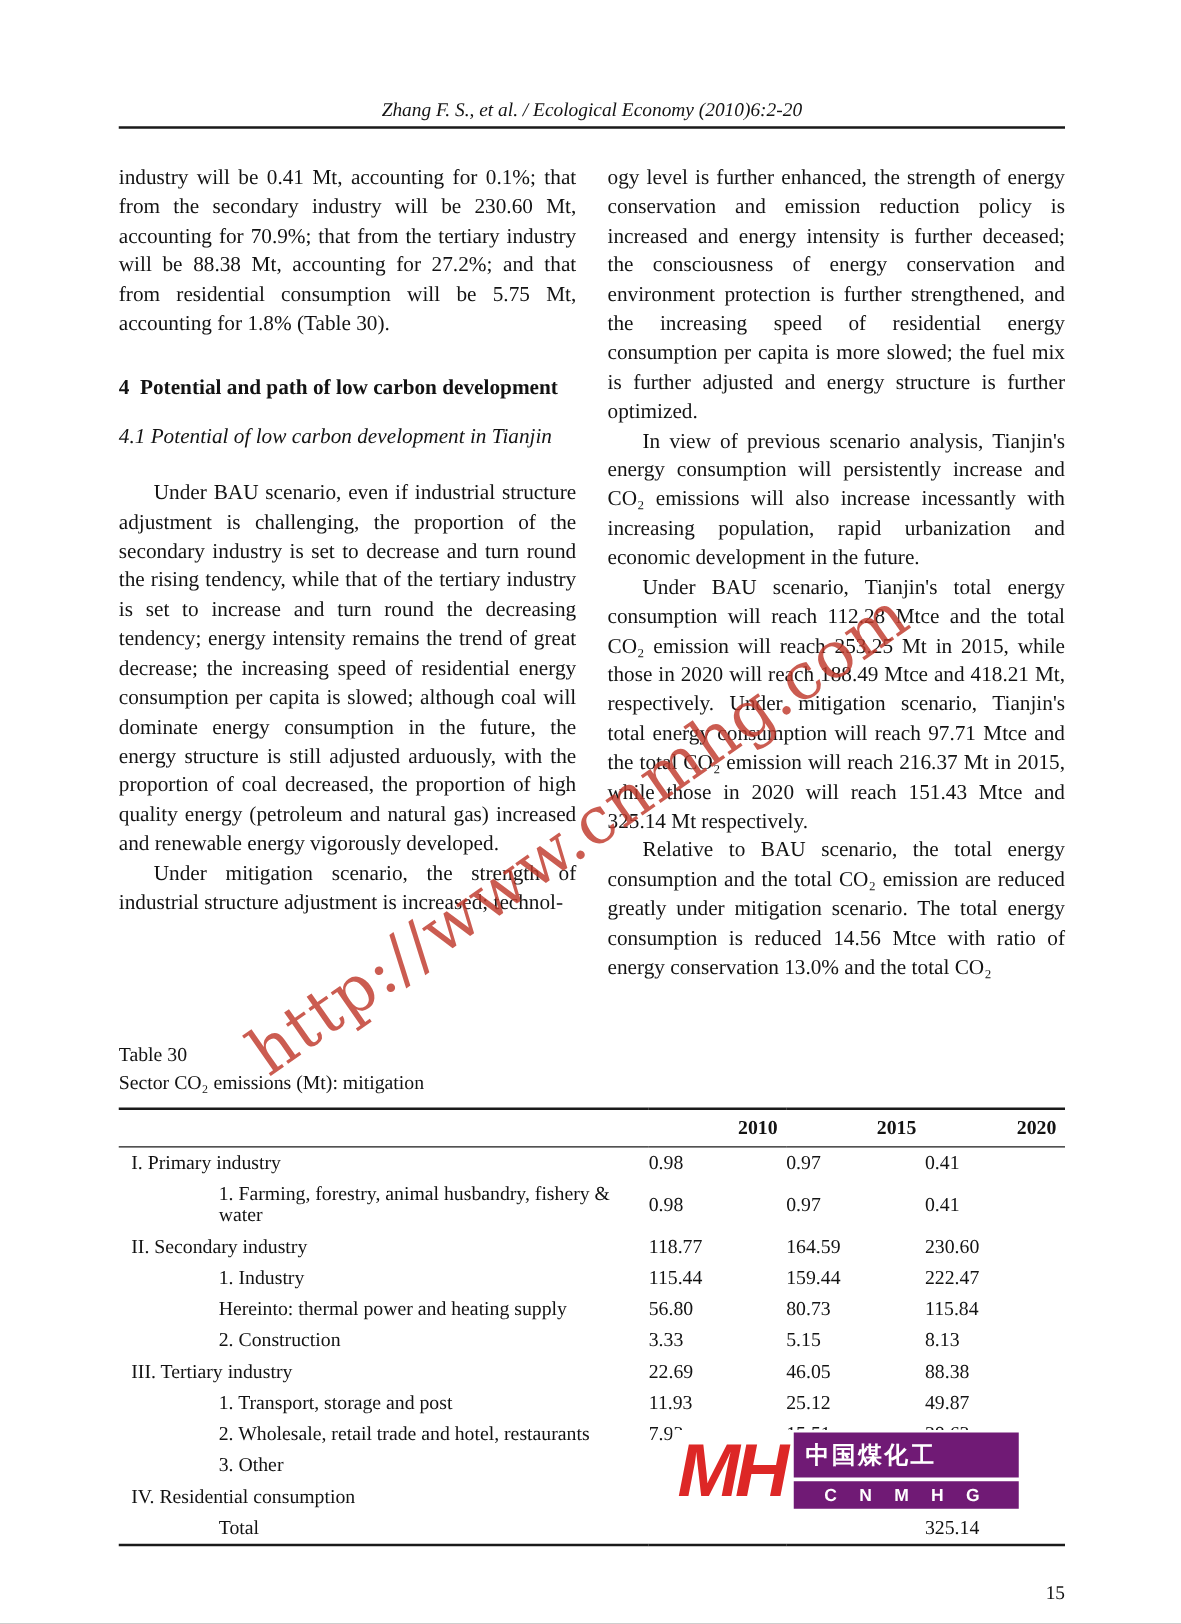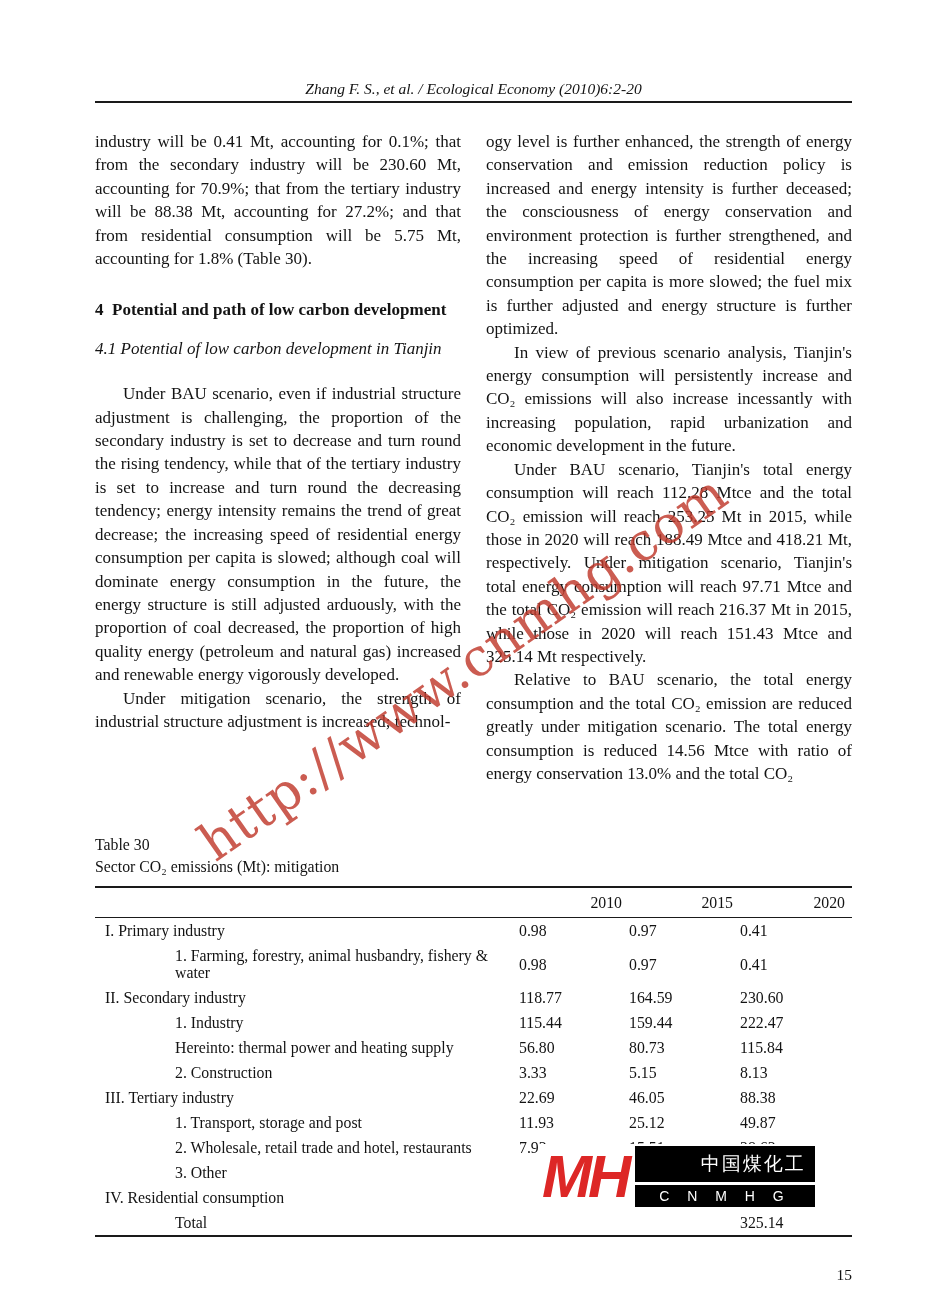--- a/index.html
+++ b/index.html
@@ -42,21 +42,21 @@
   .table-section {
     position:absolute; top:836px; left:95px; width:757px;
     font-size:15.8px;
   }
   .tbl-caption-line { margin:0 0 4px 0; }
   .data-table {
     width:100%; border-collapse:collapse; margin-top:10px;
     border-top:2px solid #1a1a1a; border-bottom:2px solid #1a1a1a;
   }
   .data-table th {
-    font-weight:normal; text-align:right;
+    font-weight:bold; text-align:right;
     border-bottom:1px solid #1a1a1a;
     padding:6px 7px 6px 0; line-height:17px;
   }
   .data-table td { padding:4px 7px 4px 0; line-height:17px; }
   .data-table td.lbl { text-align:left; padding-right:0; }
   .data-table td.ind0 { padding-left:10px; }
   .data-table td.ind1 { padding-left:80px; }
   .data-table td.num { white-space:nowrap; }
   
   .watermark {
@@ -74,24 +74,23 @@
     background:#ffffff; padding:2px 4px;
   }
   .logo-mark {
     font-family:"Liberation Sans","DejaVu Sans",sans-serif;
     font-weight:bold; font-style:italic;
     font-size:60px; line-height:60px; letter-spacing:-4px;
     color:#dd2726;
   }
   .logo-text { display:flex; flex-direction:column; gap:3px; }
   .logo-bar {
-    background:#000000; color:#ffffff;
+    background:#701a75; color:#ffffff;
     font-family:"Liberation Sans","DejaVu Sans",sans-serif;
-    font-weight:normal;
-    text-align:right;
+    font-weight:bold;
   }
   .logo-bar.cn { font-size:19px; padding:5px 9px; letter-spacing:2px; }
   .logo-bar.en { font-size:14px; padding:3px 24px; letter-spacing:7px; }
   
   .page-number {
     position:absolute; top:1266px; right:93px;
     font-size:15.5px;
   }
 </style>
 </head>

